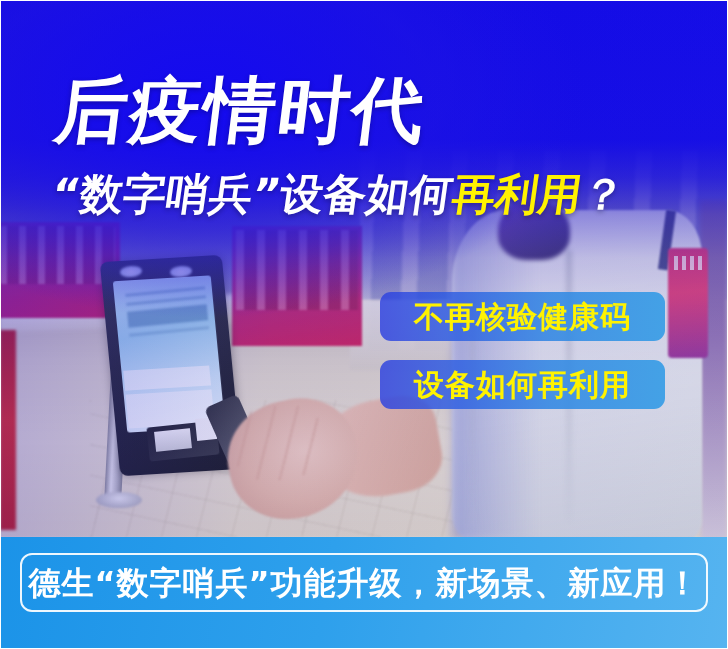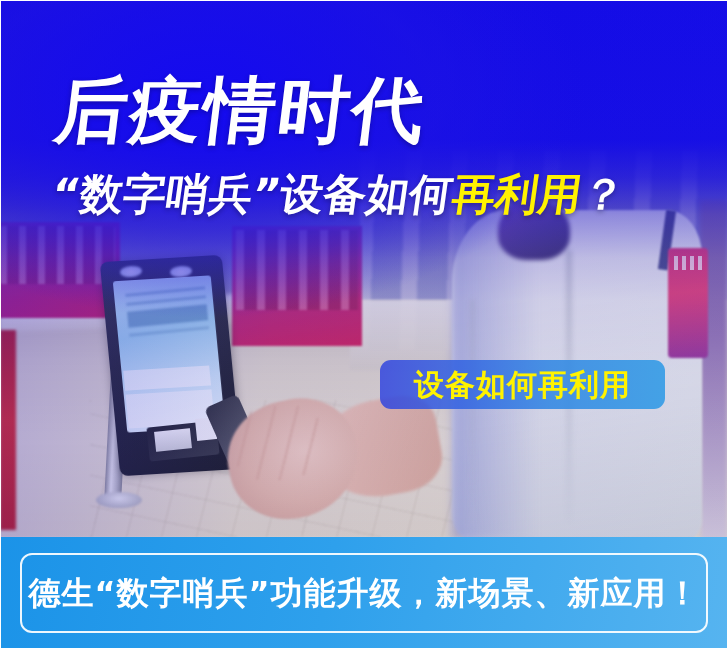--- a/index.html
+++ b/index.html
@@ -502,21 +502,21 @@
     top: 537px;
     width: 728px;
     height: 112px;
     background: linear-gradient(100deg, #1b93e8 0%, #2ea0ec 45%, #56b4f0 100%);
   }
   .banner-inner {
     position: absolute;
     left: 20px;
     top: 16px;
     width: 688px;
-    height: 80px;
+    height: 59px;
     box-sizing: border-box;
     border: 2px solid rgba(255,255,255,0.92);
     border-radius: 12px;
     display: flex;
     align-items: center;
     justify-content: center;
   }
   .banner-text {
     font-size: 32px;
     font-weight: 700;
@@ -585,20 +585,23 @@
 
     <div class="photo-tint"></div>
     <div class="photo-tint-2"></div>
 
     <div class="title-main">后疫情时代</div>
 
     <div class="title-sub">
       <span>“数字哨兵”设备如何</span><span class="hl">再利用</span><span>？</span>
     </div>
 
+    <div class="pill" id="pill-0">
+      <span class="pill-text">不再核验健康码</span>
+    </div>
     <div class="pill" id="pill-1">
       <span class="pill-text">设备如何再利用</span>
     </div>
 
   </div>
 
   <div class="banner">
     <div class="banner-inner">
       <span class="banner-text">德生“数字哨兵”功能升级，新场景、新应用！</span>
     </div>

